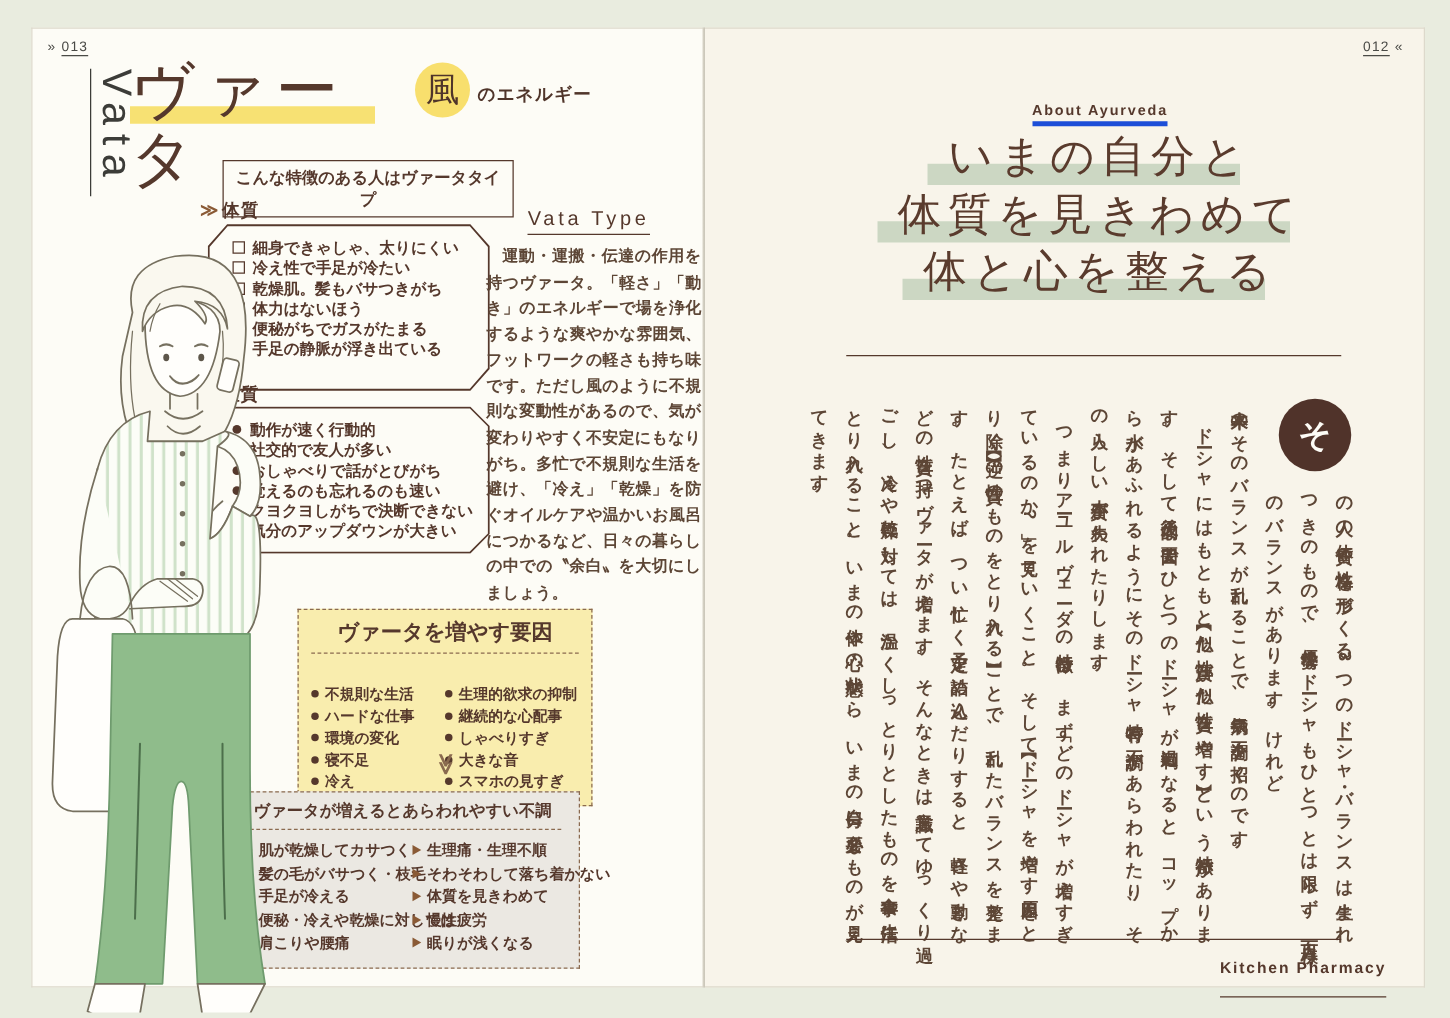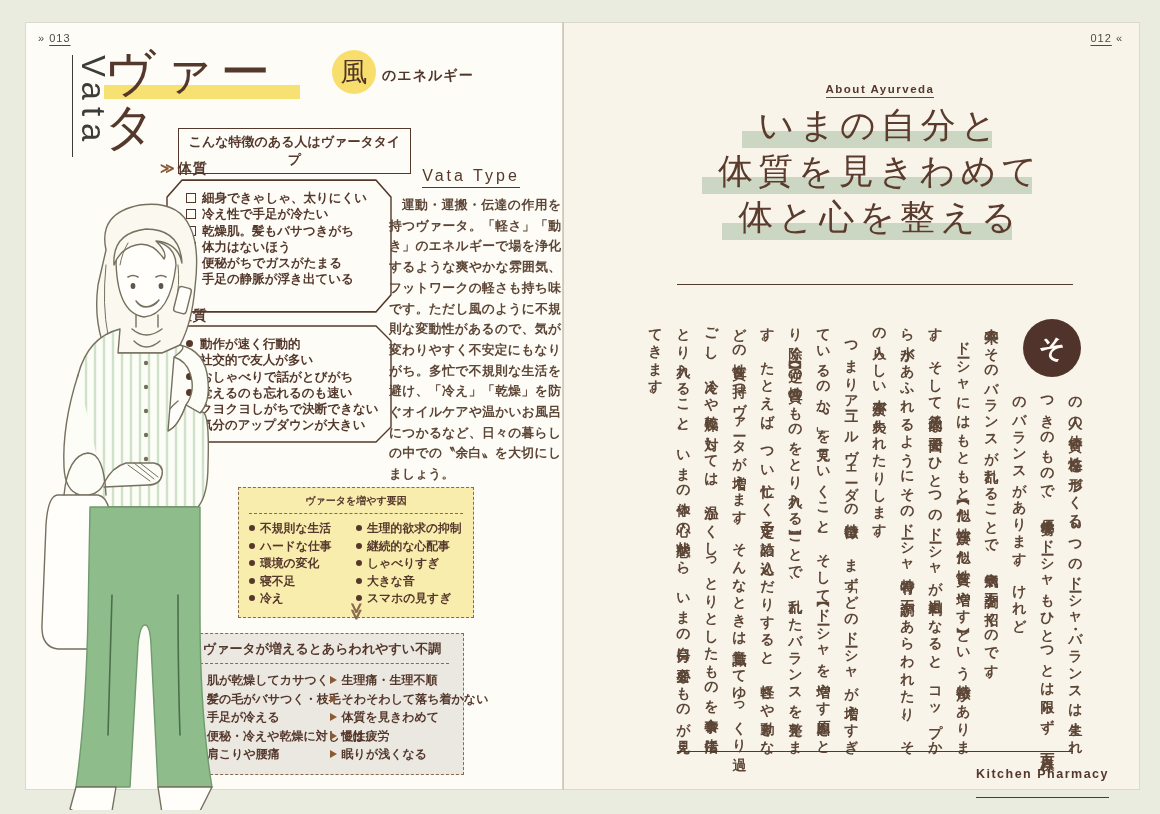--- a/index.html
+++ b/index.html
@@ -48,22 +48,22 @@
   .dot { display:inline-block; width:7px; height:7px; border-radius:50%; background:#55382c; margin-right:7px; vertical-align:1px; }
 
   .vatatype-head { position:absolute; top:144px; left:365px; width:160px; text-align:center;
                    font-size:16px; letter-spacing:3px; color:#55382c; }
   .vatatype-head span { border-bottom:1.2px solid #55382c; padding-bottom:3px; }
   .vatatype-body { position:absolute; top:172px; left:363px; width:172px; font-size:12.8px; line-height:20.7px;
                    color:#5d4636; font-weight:bold; text-align:justify; text-indent:1em; }
 
   .yellow-box { position:absolute; top:464px; left:212px; width:236px; background:#f9edae;
                 border:1.5px dashed #8a6a4f; padding:6px 10px 9px; }
-  .yellow-box .bx-title { text-align:center; font-size:10px; font-weight:bold; color:#55382c;
-                          border-bottom:1.5px dashed #8a6a4f; padding-bottom:5px; margin-bottom:6px; }
+  .yellow-box .bx-title { text-align:center; font-size:17px; font-weight:bold; color:#55382c;
+                          border-bottom:1.5px dashed #8a6a4f; padding-bottom:5px; margin-bottom:24px; }
   .bx-cols { display:flex; }
   .bx-col { width:50%; }
   .bx-item { font-size:11.8px; font-weight:bold; color:#55382c; line-height:17.6px; white-space:nowrap; }
   .bx-item .dot { width:6px; height:6px; margin-right:5px; }
 
   .down-chev { position:absolute; top:578px; left:322px; transform:rotate(90deg); font-size:17px;
                font-weight:bold; color:#8a6a4f; }
 
   .gray-box { position:absolute; top:610px; left:154px; width:284px; background:#ebe8e2;
               border:1.5px dashed #8a6a4f; padding:6px 14px 10px; }
@@ -74,21 +74,21 @@
          border-top:4.5px solid transparent; border-bottom:4.5px solid transparent; margin-right:5px; }
 
   .illust { position:absolute; top:172px; left:2px; }
 
   
   .pageno-right { position:absolute; top:9px; right:16px; font-size:11px; color:#4a4a46; letter-spacing:1px; }
   .pageno-right .num { text-decoration:underline; text-underline-offset:3px; }
 
   .kicker { position:absolute; top:60px; left:0; width:634px; text-align:center; font-size:11.5px;
             font-weight:bold; letter-spacing:1.5px; color:#55382c; }
-  .kicker span { border-bottom:1px solid #1d4ed8; padding-bottom:2px;margin-top:44px; }
+  .kicker span { border-bottom:4px solid #1d4ed8; padding-bottom:2px;margin-top:44px; }
 
   .r-title { position:absolute; top:80px; left:0; width:634px; text-align:center;
              font-family:"Liberation Serif","DejaVu Serif",serif; font-size:35px; letter-spacing:5px;
              color:#5a3b2d; line-height:46px; }
   .r-title .tline { position:relative; display:inline-block; z-index:1; }
   .r-title .tline::before { content:""; position:absolute; left:-16px; right:10px; bottom:1px; height:17px;
                             background:#ccd7c3; z-index:-1; }
 
   .rule { position:absolute; left:114px; width:396px; height:1px; background:#55382c; }
   .rule-top { top:261px; }

